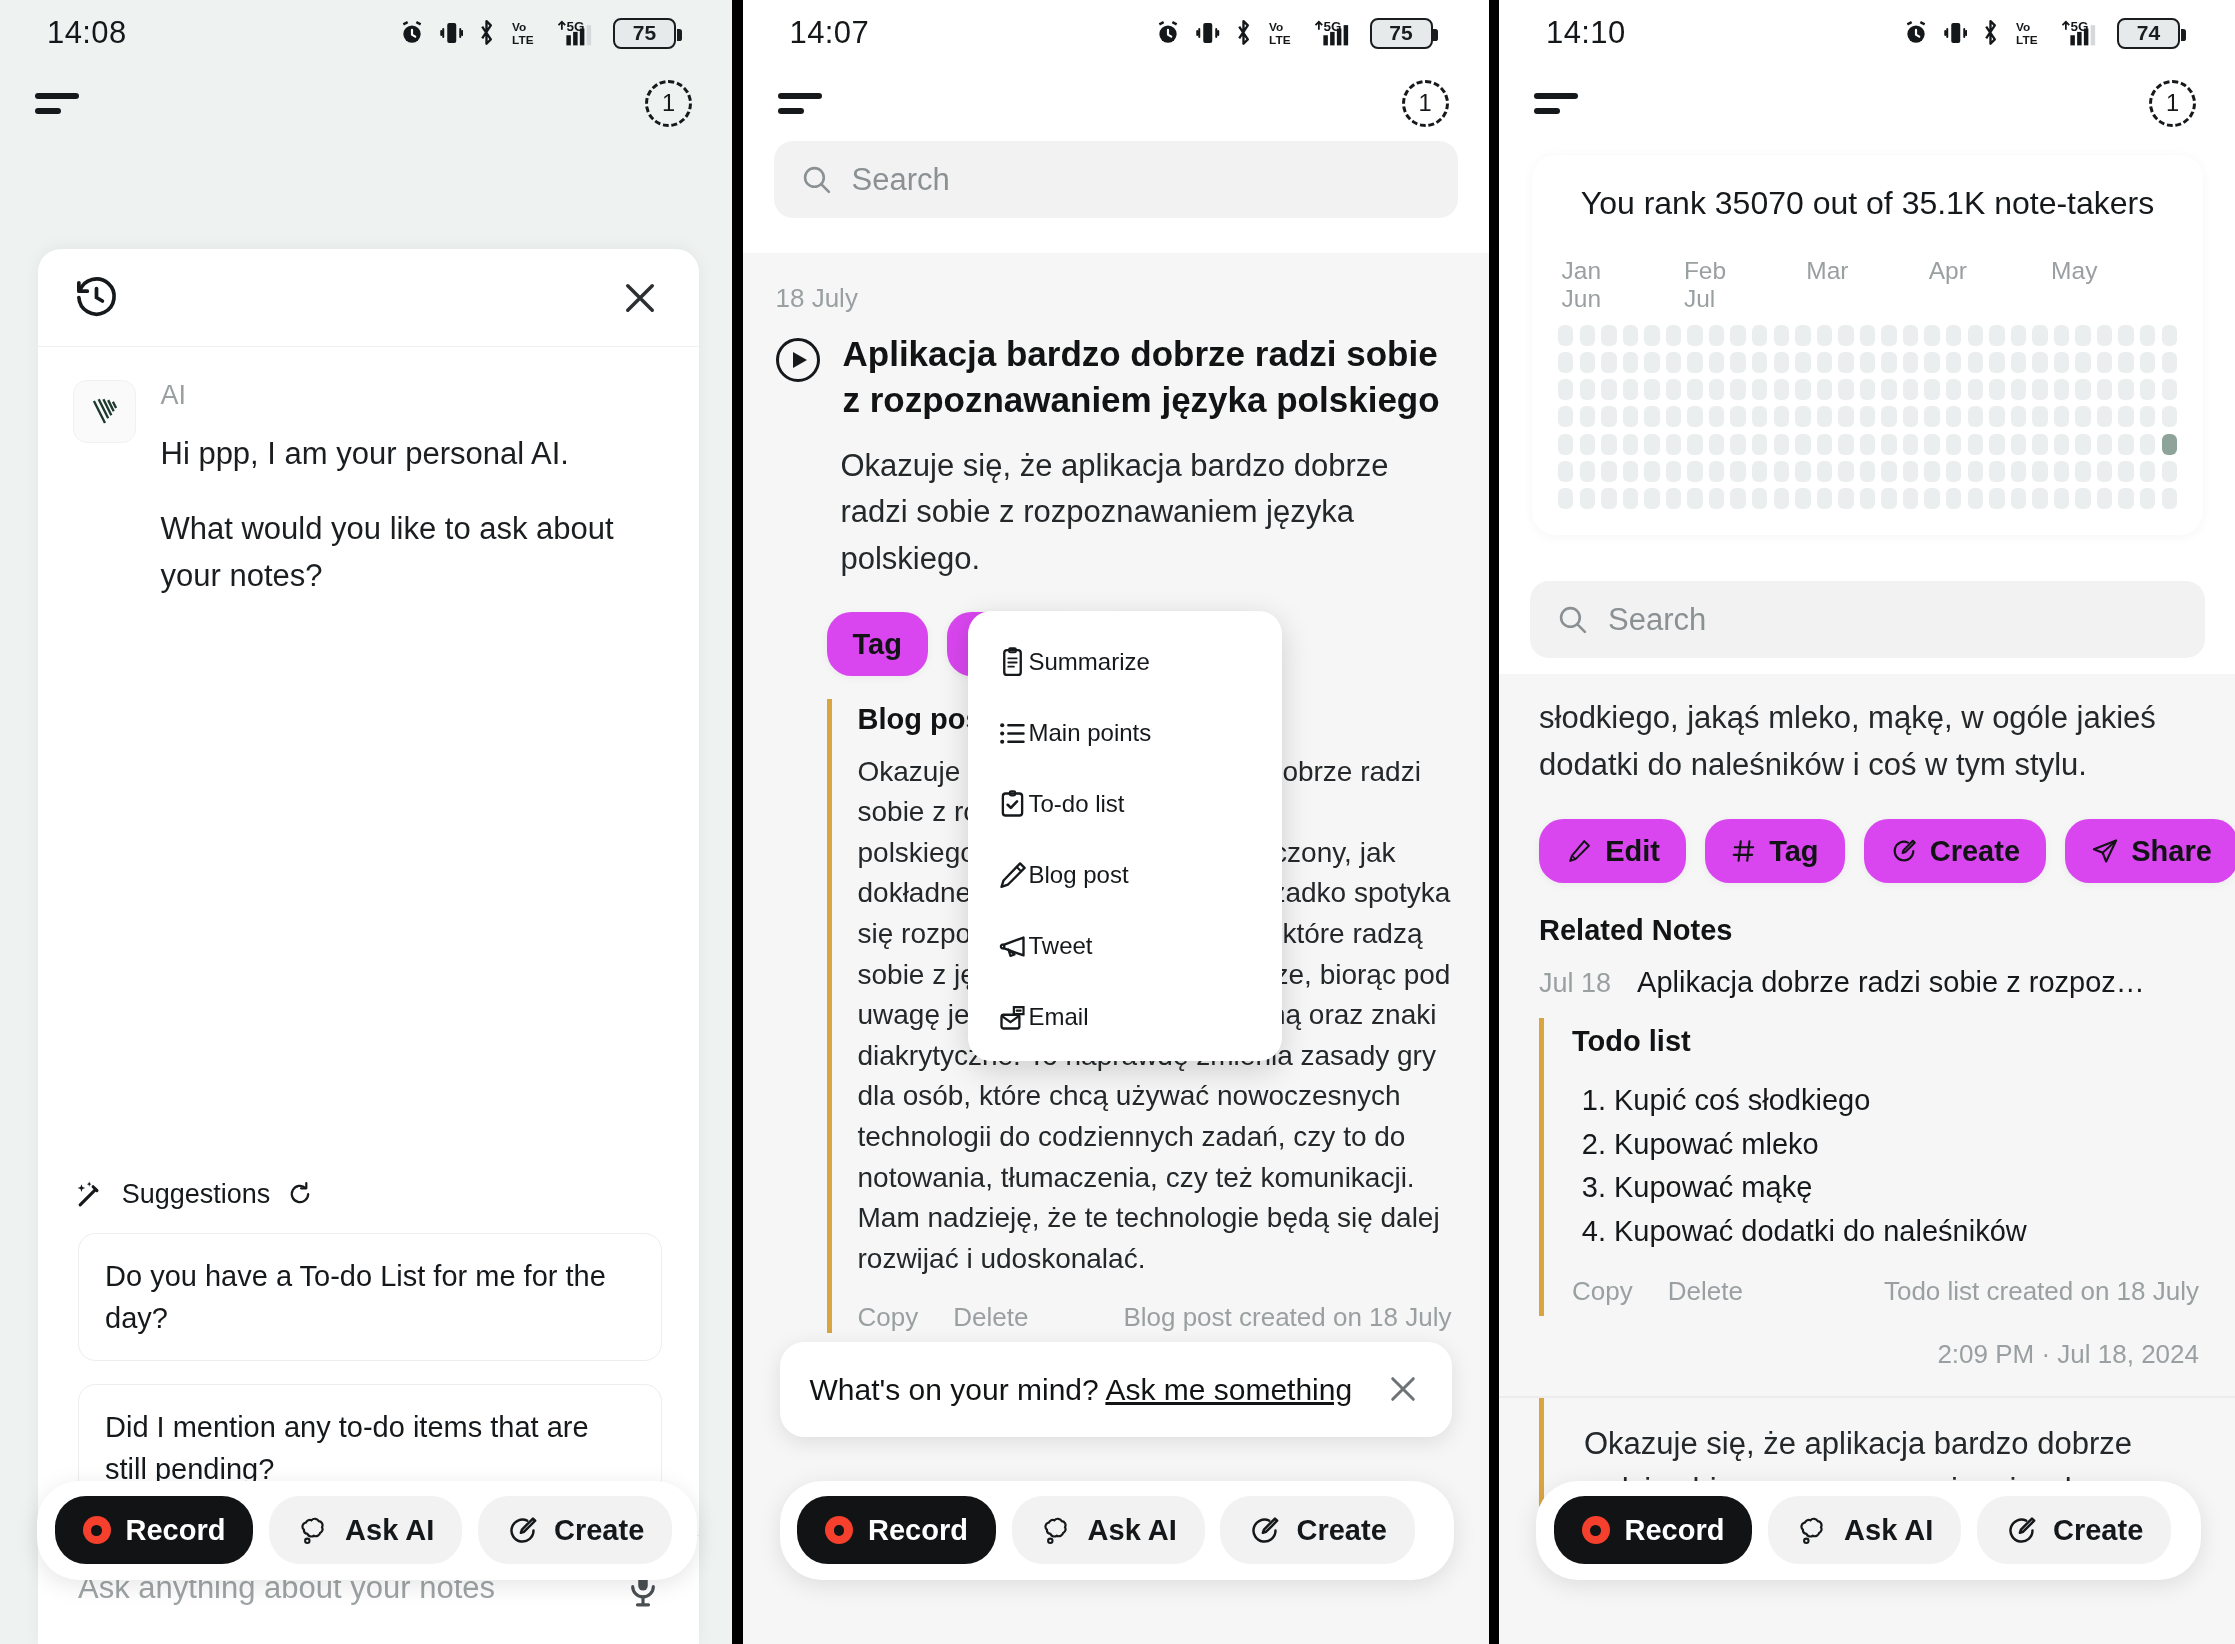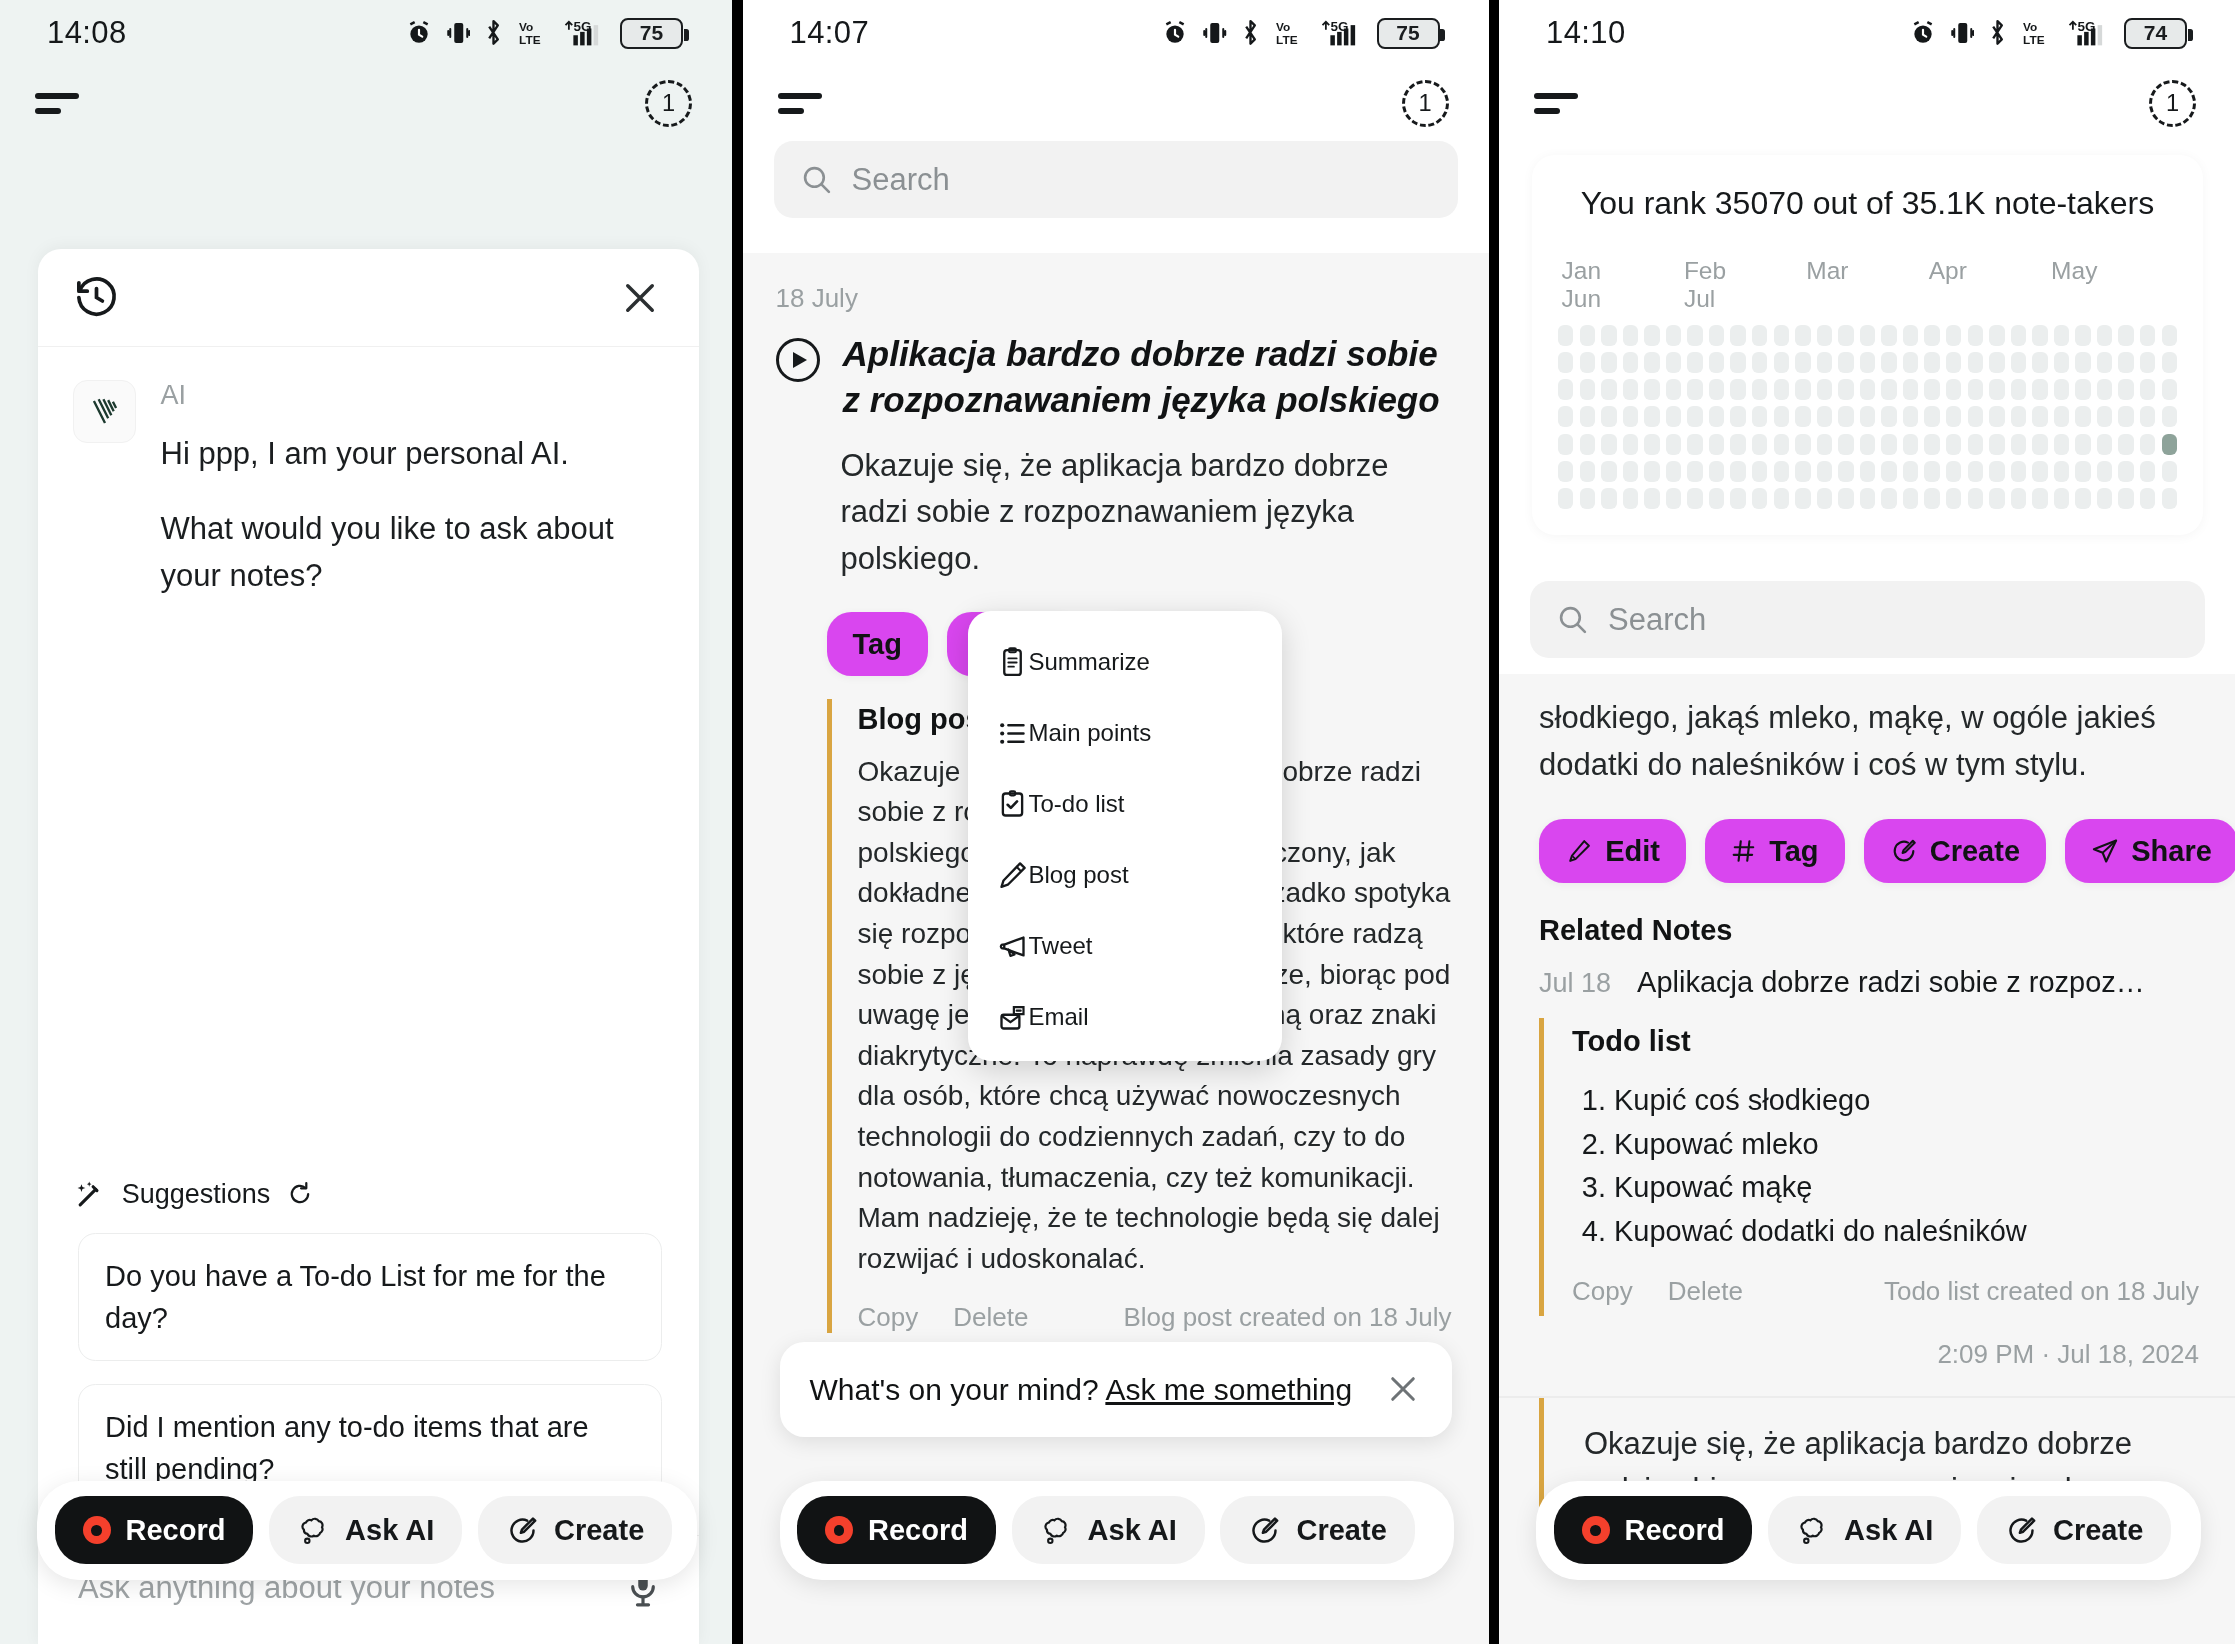--- a/index.html
+++ b/index.html
@@ -20,21 +20,21 @@
     overflow: hidden;
     flex: 0 0 auto;
   }
   .p1 { width: 732px; background: #eef3f2; }
   .gap { width: 10.5px; background: #000; flex: 0 0 auto; }
   .p2 { width: 746px; background: #f6f6f6; }
   .p3 { width: 737px; background: #f6f6f6; }
 
   
   .statusbar {
-    position: absolute; top: 0; left: 0; right: 4px;
+    position: absolute; top: 0; left: 0; right: 11px;
     height: 66px;
     display: flex; align-items: center; justify-content: space-between;
     padding: 0 45px 0 47px;
     z-index: 40;
   }
   .clock { font-size: 31px; color: #15181a; letter-spacing: 0.4px; }
   .sysicons { display: flex; align-items: center; gap: 14px; }
   .sysicons svg { display: block; }
   .batt {
     display: flex; align-items: center; justify-content: center;
@@ -132,21 +132,21 @@
     position: absolute; top: 253px; left: 0; right: 0; bottom: 0;
     background: #f6f6f6; padding: 21px 0 0 0; overflow: hidden;
   }
   .daylabel { font-size: 26px; color: #9aa0a2; padding: 8.7px 0 17.5px 33px; }
   .note-title-row { display: flex; gap: 23px; padding: 0 37px 0 33px; }
   .play {
     width: 44px; height: 44px; border-radius: 50%; border: 3.5px solid #16191b;
     display: flex; align-items: center; justify-content: center; flex: 0 0 auto; margin-top: 7px;
   }
   .play i { width:0;height:0;border-left:14px solid #16191b;border-top:8.7px solid transparent;border-bottom:8.7px solid transparent;margin-left:4.4px;}
-  .note-title { font-size: 35px; font-weight: bold; line-height: 1.32; color: #111314; font-style: italic; }
+  .note-title { font-size: 35px; font-weight: bold; line-height: 1.32; color: #111314; }
   .note-sub { font-size: 31px; line-height: 1.5; color: #24282a; padding: 19px 37px 0 98px; }
   .chiprow { display: flex; gap: 19px; padding: 30px 0 0 84px; }
   .chip {
     background: #d946ef; border-radius: 24.5px; padding: 15.7px 26px;
     font-size: 29px; font-weight: bold; color: #111314; white-space: nowrap;
     display: flex; align-items: center; gap: 12.2px;
     box-shadow: 0 1.7px 8.7px rgba(0,0,0,.05);
   }
   .gencard {
     margin: 23px 37px 0 84px; border-left: 5.2px solid #d9a541; padding: 3.5px 0 0 26px;

